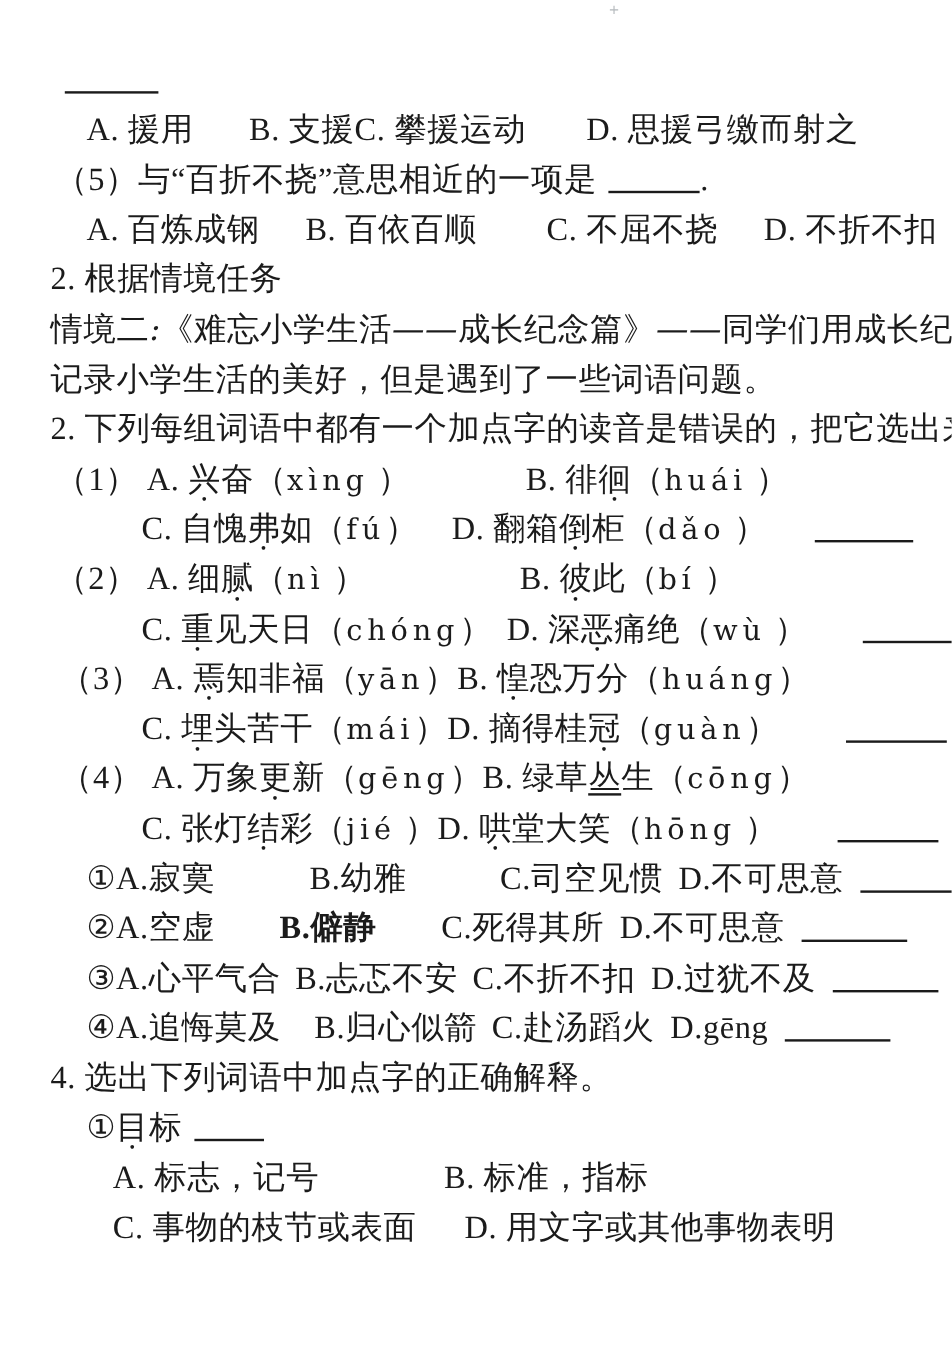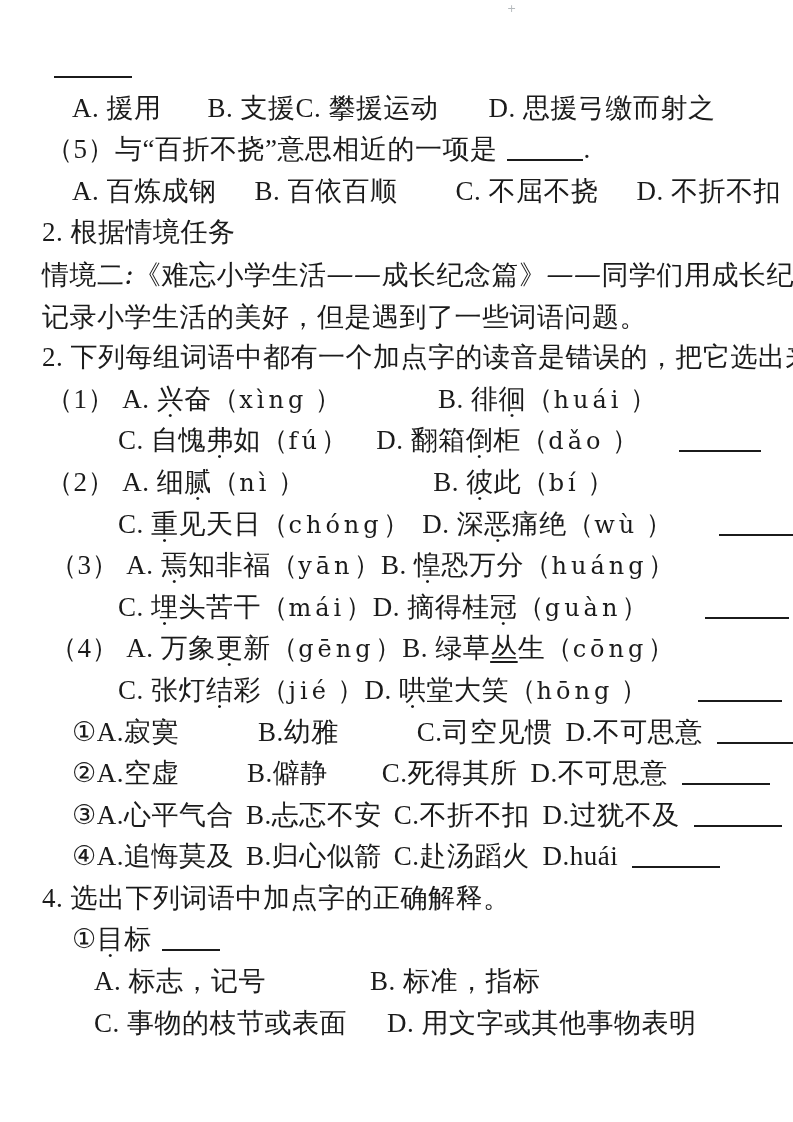--- a/index.html
+++ b/index.html
@@ -66,21 +66,21 @@
       <div class="line"><span class="seg">2. 下列每组词语中都有一个加点字的读音是错误的，把它选出来。</span></div>
       <div class="line" style="padding-left: 4px;"><span class="seg">（1） A.  </span><span class="seg dotted">兴</span><span class="seg">奋</span><span class="seg">（</span><span class="seg pinyin">xìng</span><span class="seg"> ）</span><span class="seg" style="margin-left: 96px;">B.  </span><span class="seg">徘</span><span class="seg dotted">徊</span><span class="seg">（</span><span class="seg pinyin">huái</span><span class="seg"> ）</span></div>
       <div class="line" style="padding-left: 76px;"><span class="seg">C.  自愧</span><span class="seg dotted">弗</span><span class="seg">如</span><span class="seg">（</span><span class="seg pinyin">fú</span><span class="seg">）</span><span class="seg" style="margin-left: 28px;">D.  </span><span class="seg">翻箱</span><span class="seg dotted">倒</span><span class="seg">柜</span><span class="seg">（</span><span class="seg pinyin">dǎo</span><span class="seg"> ）</span><span class="blank" style="width: 82px; margin-left: 40px;"></span></div>
       <div class="line" style="padding-left: 4px;"><span class="seg">（2） A.  细</span><span class="seg dotted">腻</span><span class="seg">（</span><span class="seg pinyin">nì</span><span class="seg"> ）</span><span class="seg" style="margin-left: 128px;">B.  </span><span class="seg dotted">彼</span><span class="seg">此</span><span class="seg">（</span><span class="seg pinyin">bí</span><span class="seg"> ）</span></div>
       <div class="line" style="padding-left: 76px;"><span class="seg">C.  </span><span class="seg dotted">重</span><span class="seg">见天日</span><span class="seg">（</span><span class="seg pinyin">chóng</span><span class="seg">）</span><span class="seg" style="margin-left: 12px;">D.  </span><span class="seg">深</span><span class="seg dotted">恶</span><span class="seg">痛绝</span><span class="seg">（</span><span class="seg pinyin">wù</span><span class="seg"> ）</span><span class="blank" style="width: 82px; margin-left: 46px;"></span></div>
       <div class="line" style="padding-left: 8px;"><span class="seg">（3） A.  </span><span class="seg dotted">焉</span><span class="seg">知非福</span><span class="seg">（</span><span class="seg pinyin">yān</span><span class="seg">）</span><span class="seg">B.  </span><span class="seg dotted">惶</span><span class="seg">恐万分</span><span class="seg">（</span><span class="seg pinyin">huáng</span><span class="seg">）</span></div>
       <div class="line" style="padding-left: 76px;"><span class="seg">C.  </span><span class="seg dotted">埋</span><span class="seg">头苦干</span><span class="seg">（</span><span class="seg pinyin">mái</span><span class="seg">）</span><span class="seg">D.  </span><span class="seg">摘得桂</span><span class="seg dotted">冠</span><span class="seg">（</span><span class="seg pinyin">guàn</span><span class="seg">）</span><span class="blank" style="width: 84px; margin-left: 56px;"></span></div>
       <div class="line" style="padding-left: 8px;"><span class="seg">（4） A.  万象</span><span class="seg dotted">更</span><span class="seg">新</span><span class="seg">（</span><span class="seg pinyin">gēng</span><span class="seg">）</span><span class="seg">B.  </span><span class="seg">绿草</span><span class="seg underlined">丛</span><span class="seg">生</span><span class="seg">（</span><span class="seg pinyin">cōng</span><span class="seg">）</span></div>
       <div class="line" style="padding-left: 76px;"><span class="seg">C.  张灯</span><span class="seg dotted">结</span><span class="seg">彩</span><span class="seg">（</span><span class="seg pinyin">jié</span><span class="seg"> ）</span><span class="seg">D.  </span><span class="seg dotted">哄</span><span class="seg">堂大笑</span><span class="seg">（</span><span class="seg pinyin">hōng</span><span class="seg"> ）</span><span class="blank" style="width: 84px; margin-left: 50px;"></span></div>
       <div class="line" style="padding-left: 30px;"><span class="seg">①A.寂寞</span><span class="seg" style="margin-left: 79px;">B.幼雅</span><span class="seg" style="margin-left: 78px;">C.司空见惯</span><span class="seg" style="margin-left: 13px;">D.不可思意</span><span class="blank" style="width: 88px; margin-left: 14px;"></span></div>
-      <div class="line" style="padding-left: 30px;"><span class="seg">②A.空虚</span><span class="seg" style="margin-left: 68px;">B.僻静</span><span class="seg" style="margin-left: 54px;">C.死得其所</span><span class="seg" style="margin-left: 13px;">D.不可思意</span><span class="blank" style="width: 88px; margin-left: 14px;"></span></div>
+      <div class="line" style="padding-left: 30px;"><span class="seg">②A.空虚</span><span class="seg" style="margin-left: 54px; font-weight: bold;">B.僻静</span><span class="seg" style="margin-left: 54px;">C.死得其所</span><span class="seg" style="margin-left: 13px;">D.不可思意</span><span class="blank" style="width: 88px; margin-left: 14px;"></span></div>
       <div class="line" style="padding-left: 30px;"><span class="seg">③A.心平气合</span><span class="seg" style="margin-left: 12px;">B.忐忑不安</span><span class="seg" style="margin-left: 12px;">C.不折不扣</span><span class="seg" style="margin-left: 13px;">D.过犹不及</span><span class="blank" style="width: 88px; margin-left: 14px;"></span></div>
-      <div class="line" style="padding-left: 30px;"><span class="seg">④A.追悔莫及</span><span class="seg" style="margin-left: 12px; text-align: center;">B.归心似箭</span><span class="seg" style="margin-left: 12px;">C.赴汤蹈火</span><span class="seg" style="margin-left: 13px;">D.huái</span><span class="blank" style="width: 88px; margin-left: 14px;"></span></div>
+      <div class="line" style="padding-left: 30px;"><span class="seg">④A.追悔莫及</span><span class="seg" style="margin-left: 28px; text-align: center;">B.归心似箭</span><span class="seg" style="margin-left: 12px;">C.赴汤蹈火</span><span class="seg" style="margin-left: 13px;">D.gēng</span><span class="blank" style="width: 88px; margin-left: 14px;"></span></div>
       <div class="line"><span class="seg">4. 选出下列词语中加点字的正确解释。</span></div>
       <div class="line" style="padding-left: 30px;"><span class="seg">①</span><span class="seg dotted">目</span><span class="seg">标</span><span class="blank" style="width: 58px; margin-left: 10px;"></span></div>
       <div class="line" style="padding-left: 52px;"><span class="seg">A.  标志，记号</span><span class="seg" style="margin-left: 104px;">B.  标准，指标</span></div>
       <div class="line" style="padding-left: 52px;"><span class="seg">C.  事物的枝节或表面</span><span class="seg" style="margin-left: 40px;">D.  用文字或其他事物表明</span></div>
     </div>
 </div>
 
 </body></html>

